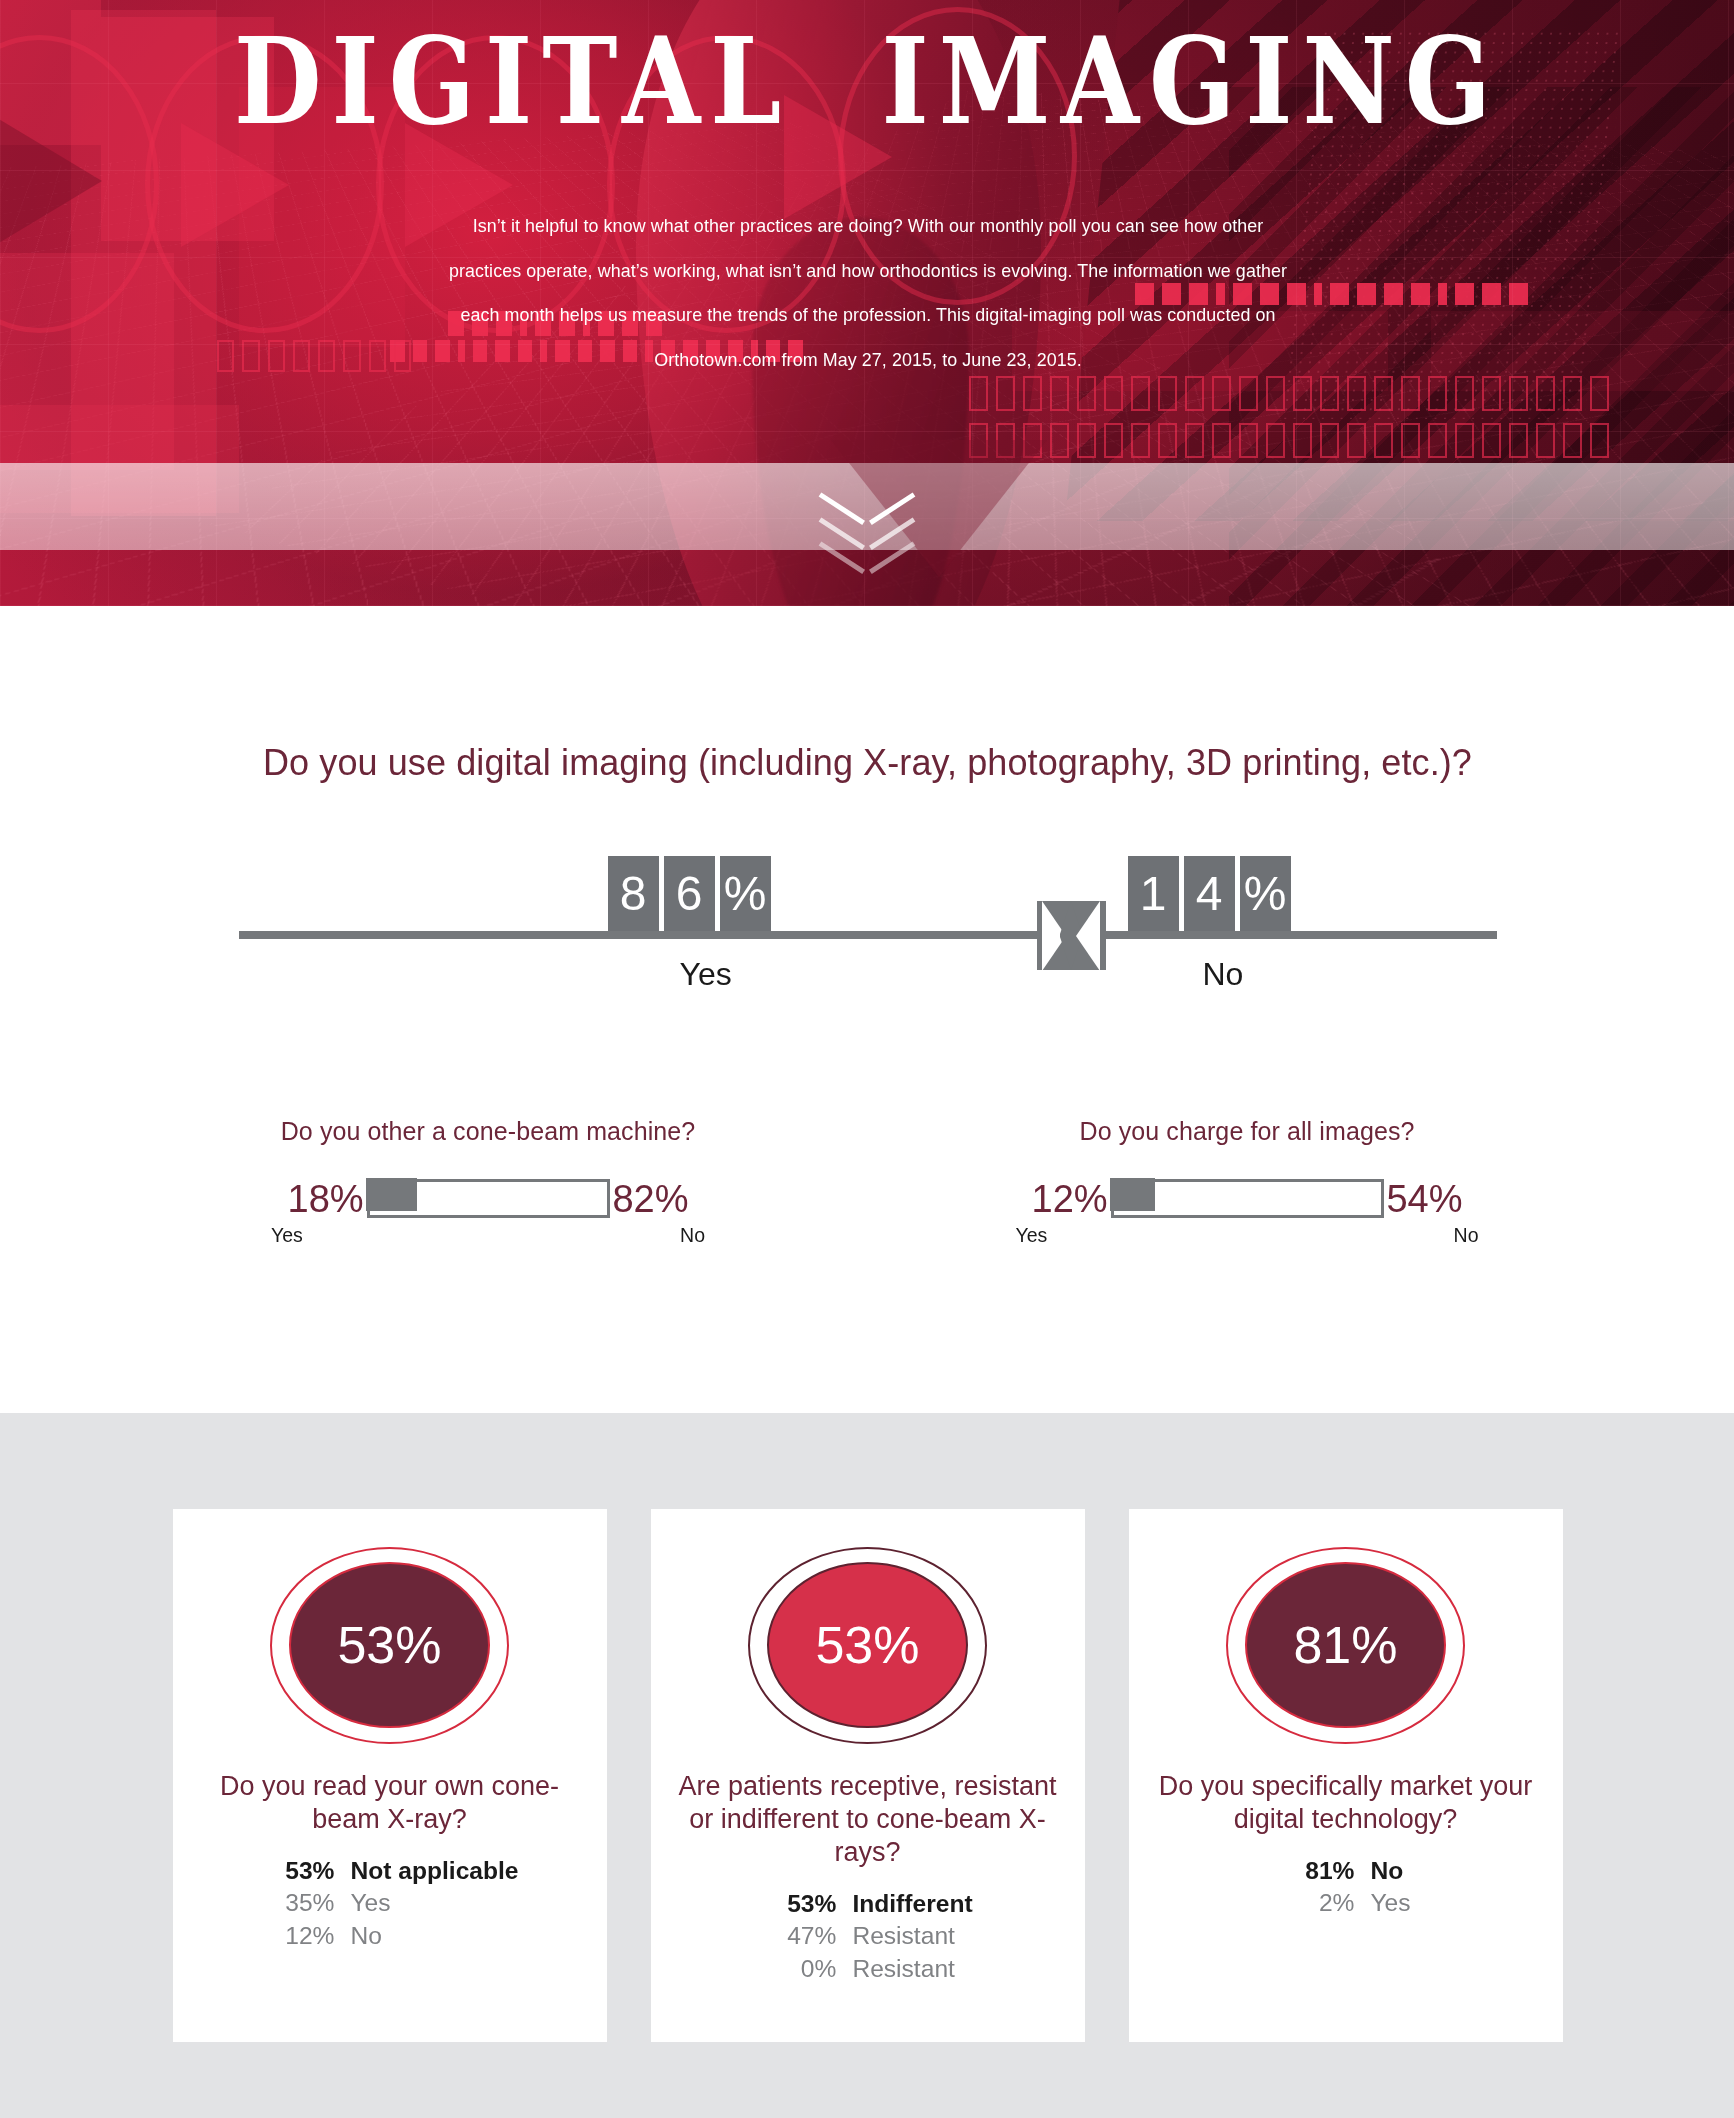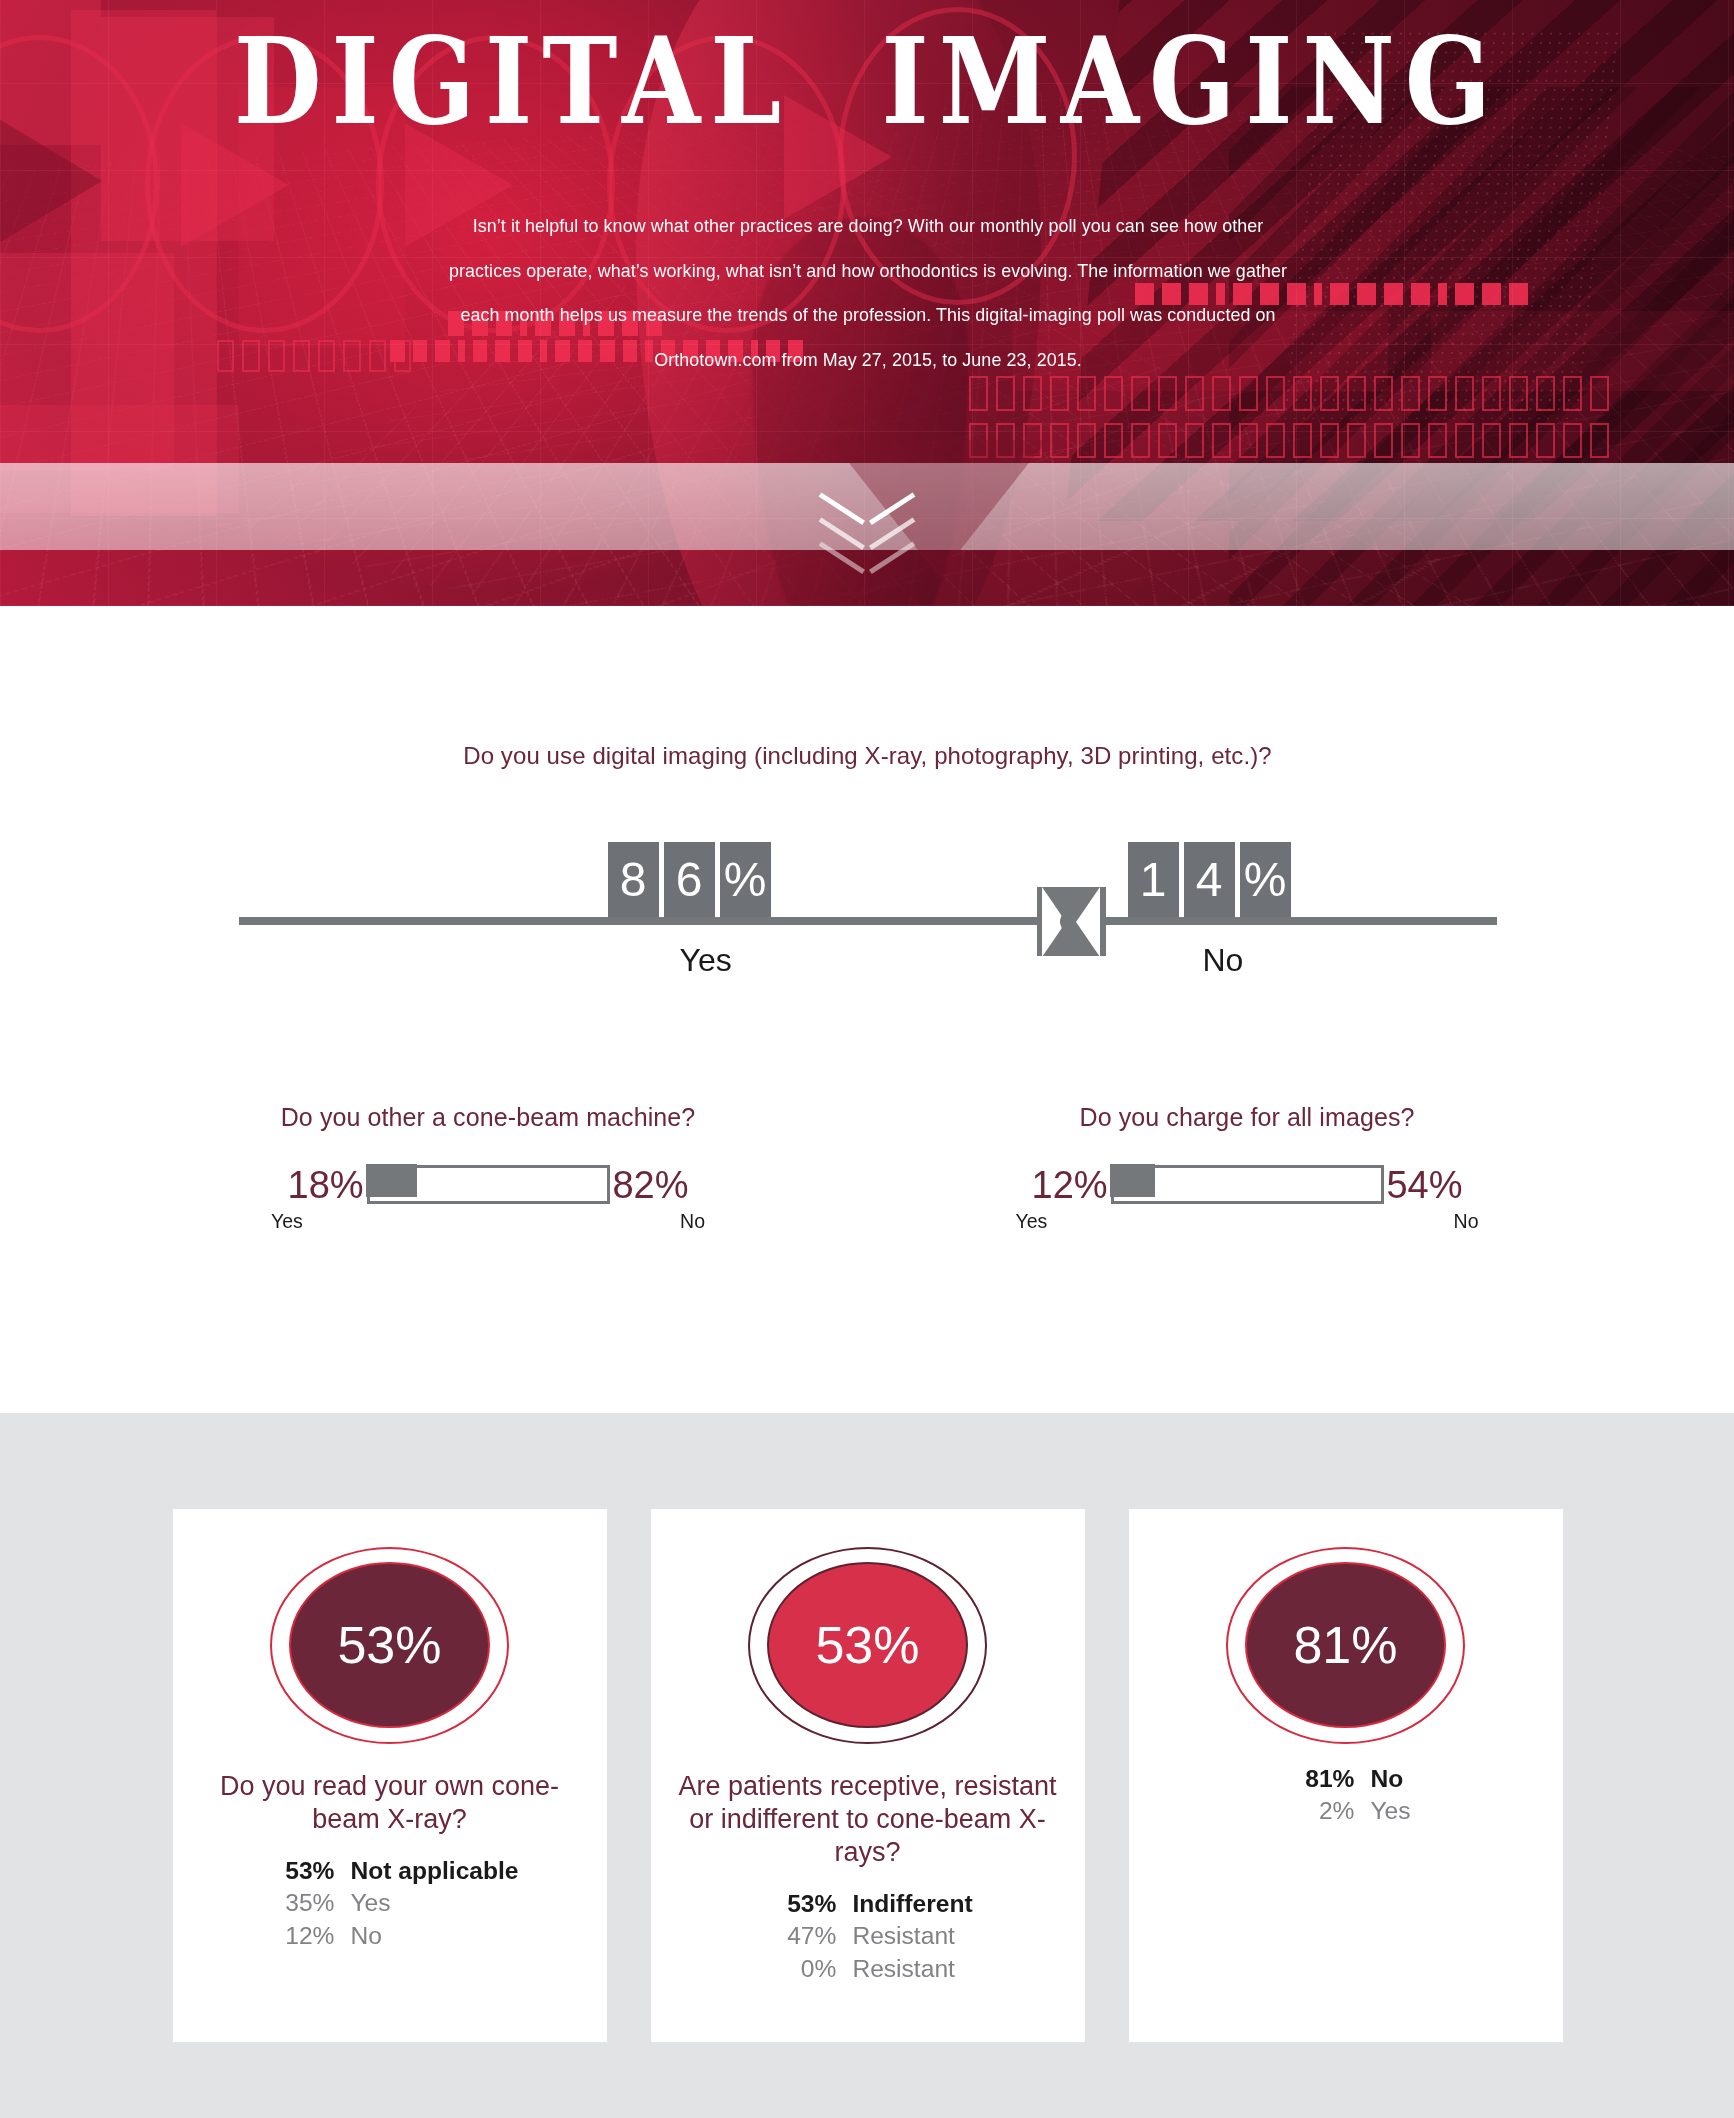--- a/index.html
+++ b/index.html
@@ -200,21 +200,21 @@
   .chev i.r { right:0; transform:rotate(-33deg); transform-origin:right center; }
   .chev-1 { top:0;  opacity:1; }
   .chev-2 { top:24.6px; opacity:.72; }
   .chev-3 { top:49px; opacity:.48; }
 
   
   .white-sec { position:relative; background:#fff; height:807px; }
 
   .q-main {
     text-align:center;
-    font-size:24px;
+    font-size:36px;
     color:#6b2639;
     font-weight:400;
     padding-top:136px;
     letter-spacing:0.1px;
   }
 
   .scale-wrap {
     position:relative;
     margin:56px auto 0;
     width:1330px;
@@ -606,20 +606,21 @@
       </div>
     </div>
 
     <div class="card">
       <div class="circle-wrap">
         <div class="ring-outer"></div>
         <div class="disc">
           <span>81%</span>
         </div>
       </div>
+      <div class="card-q">Do you specifically market your digital technology?</div>
       <div class="stats">
         <div class="stat-row primary">
           <div class="p">81%</div>
           <div class="l">No</div>
         </div>
         <div class="stat-row sub">
           <div class="p">2%</div>
           <div class="l">Yes</div>
         </div>
       </div>

